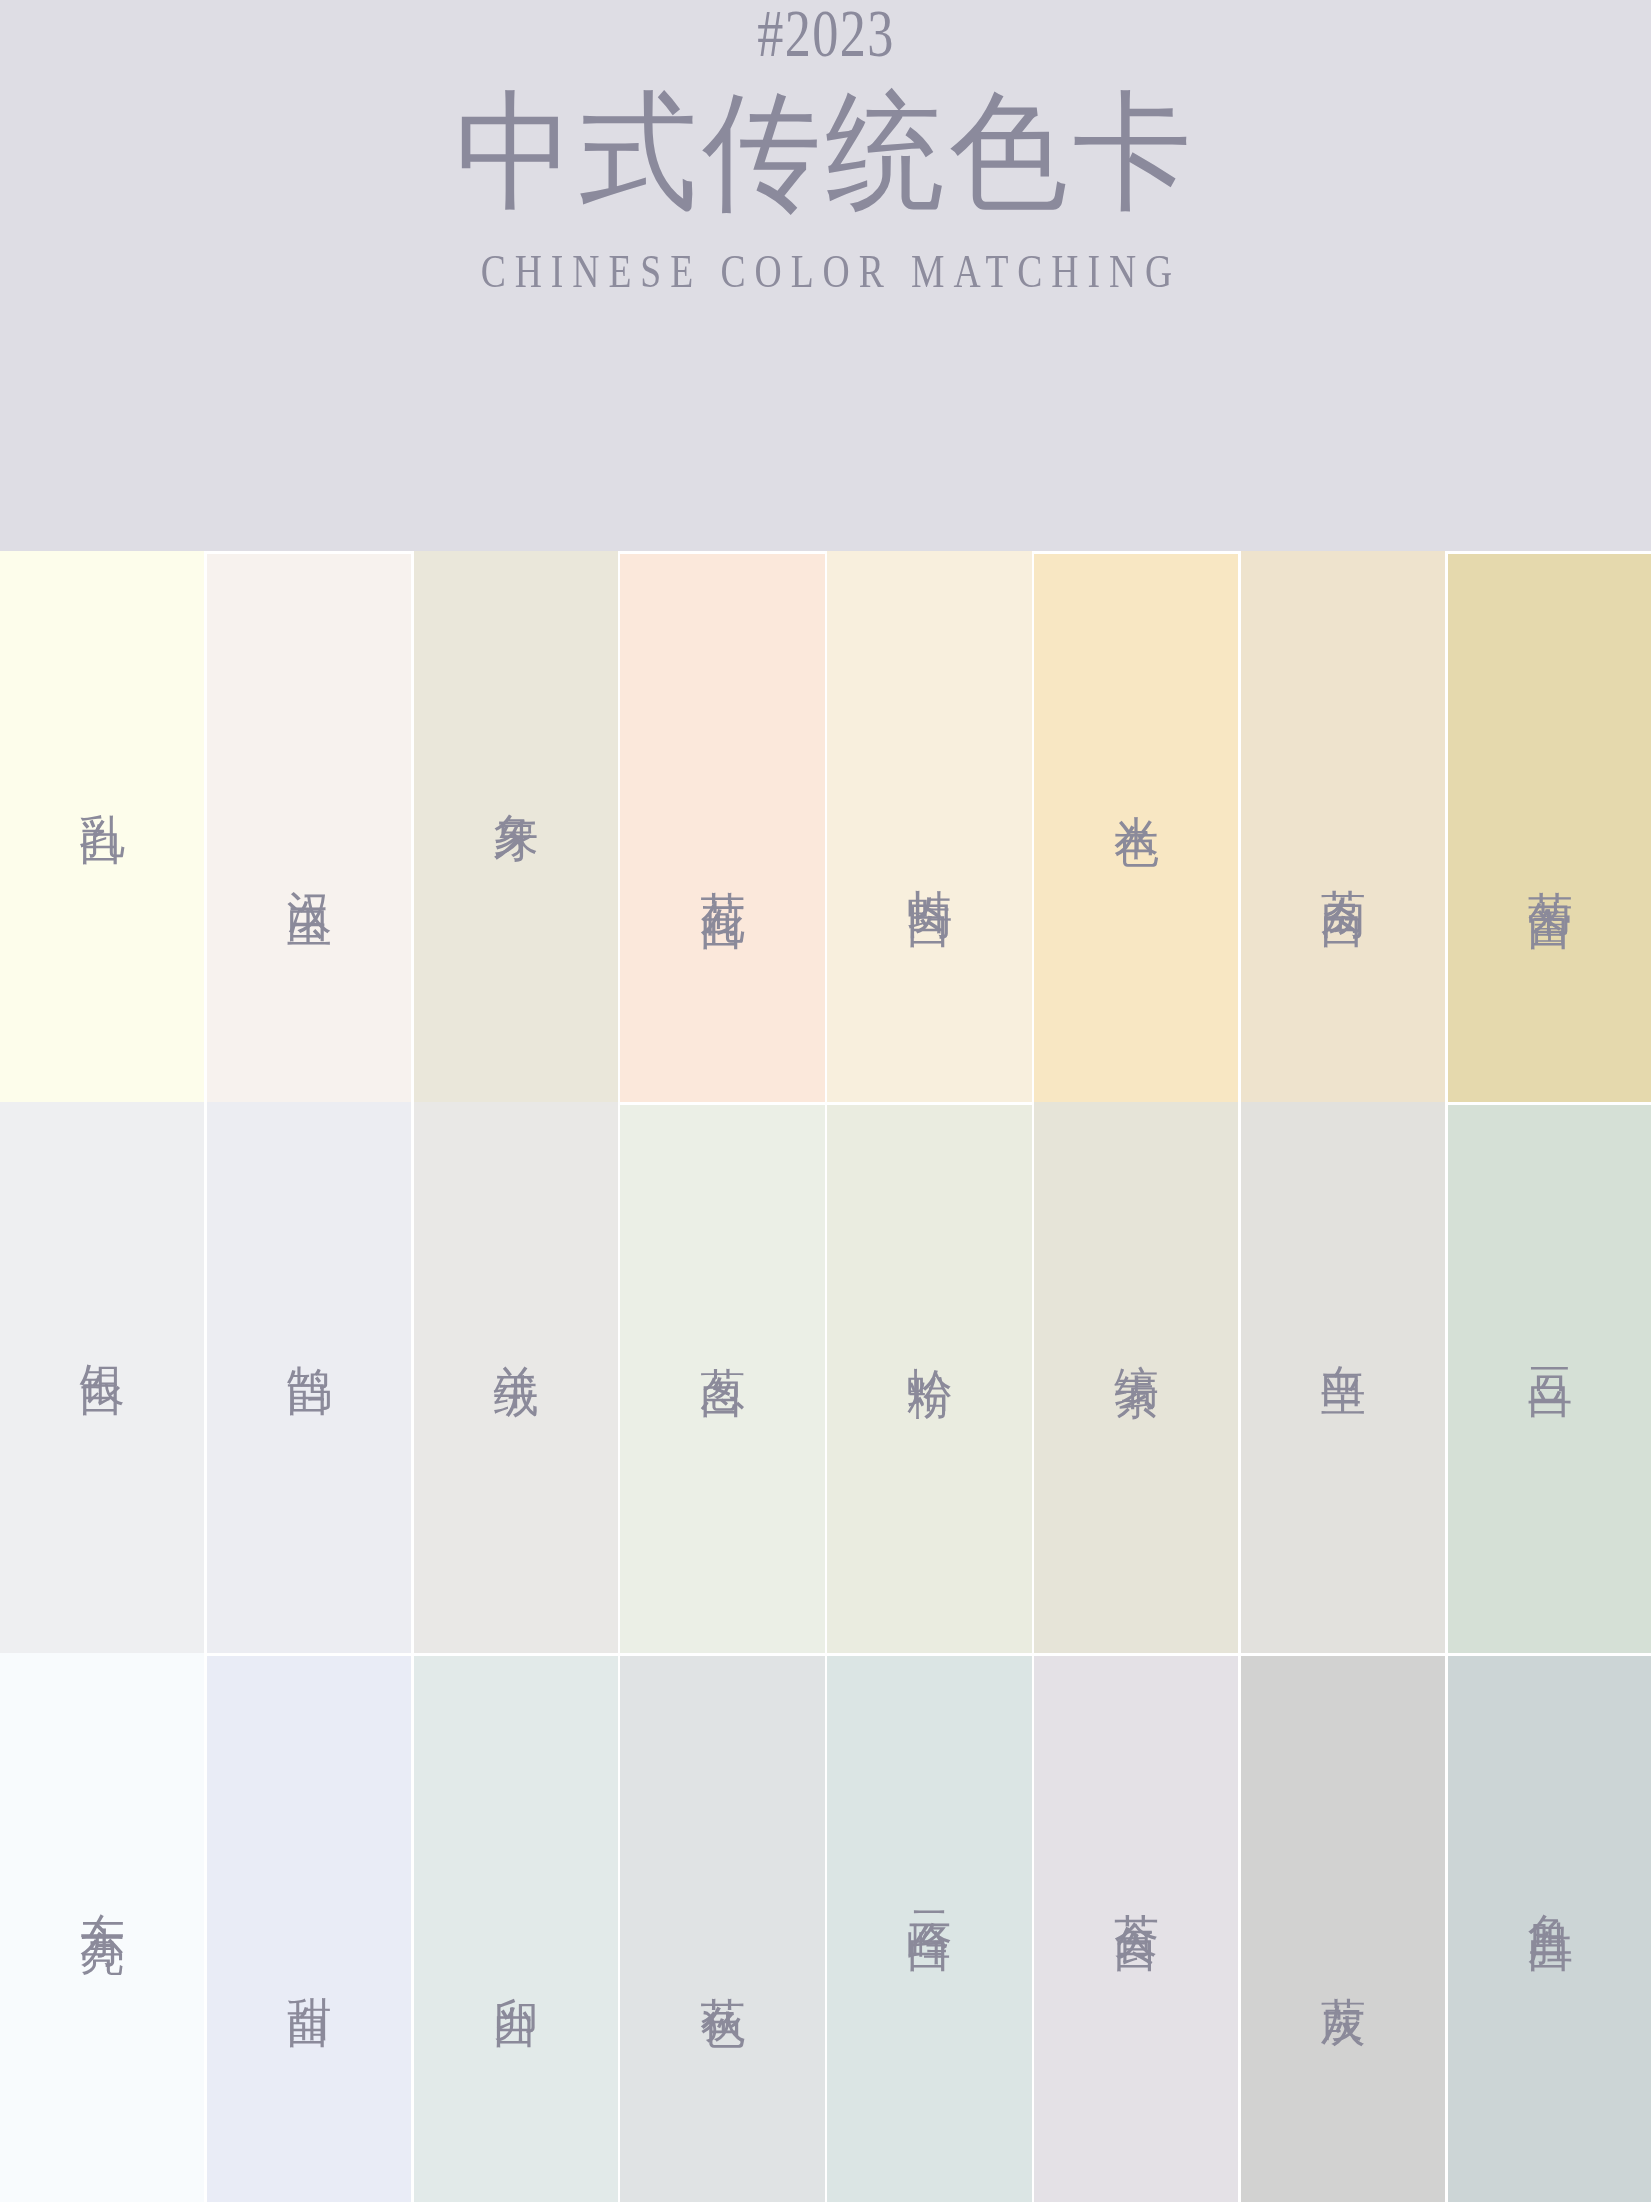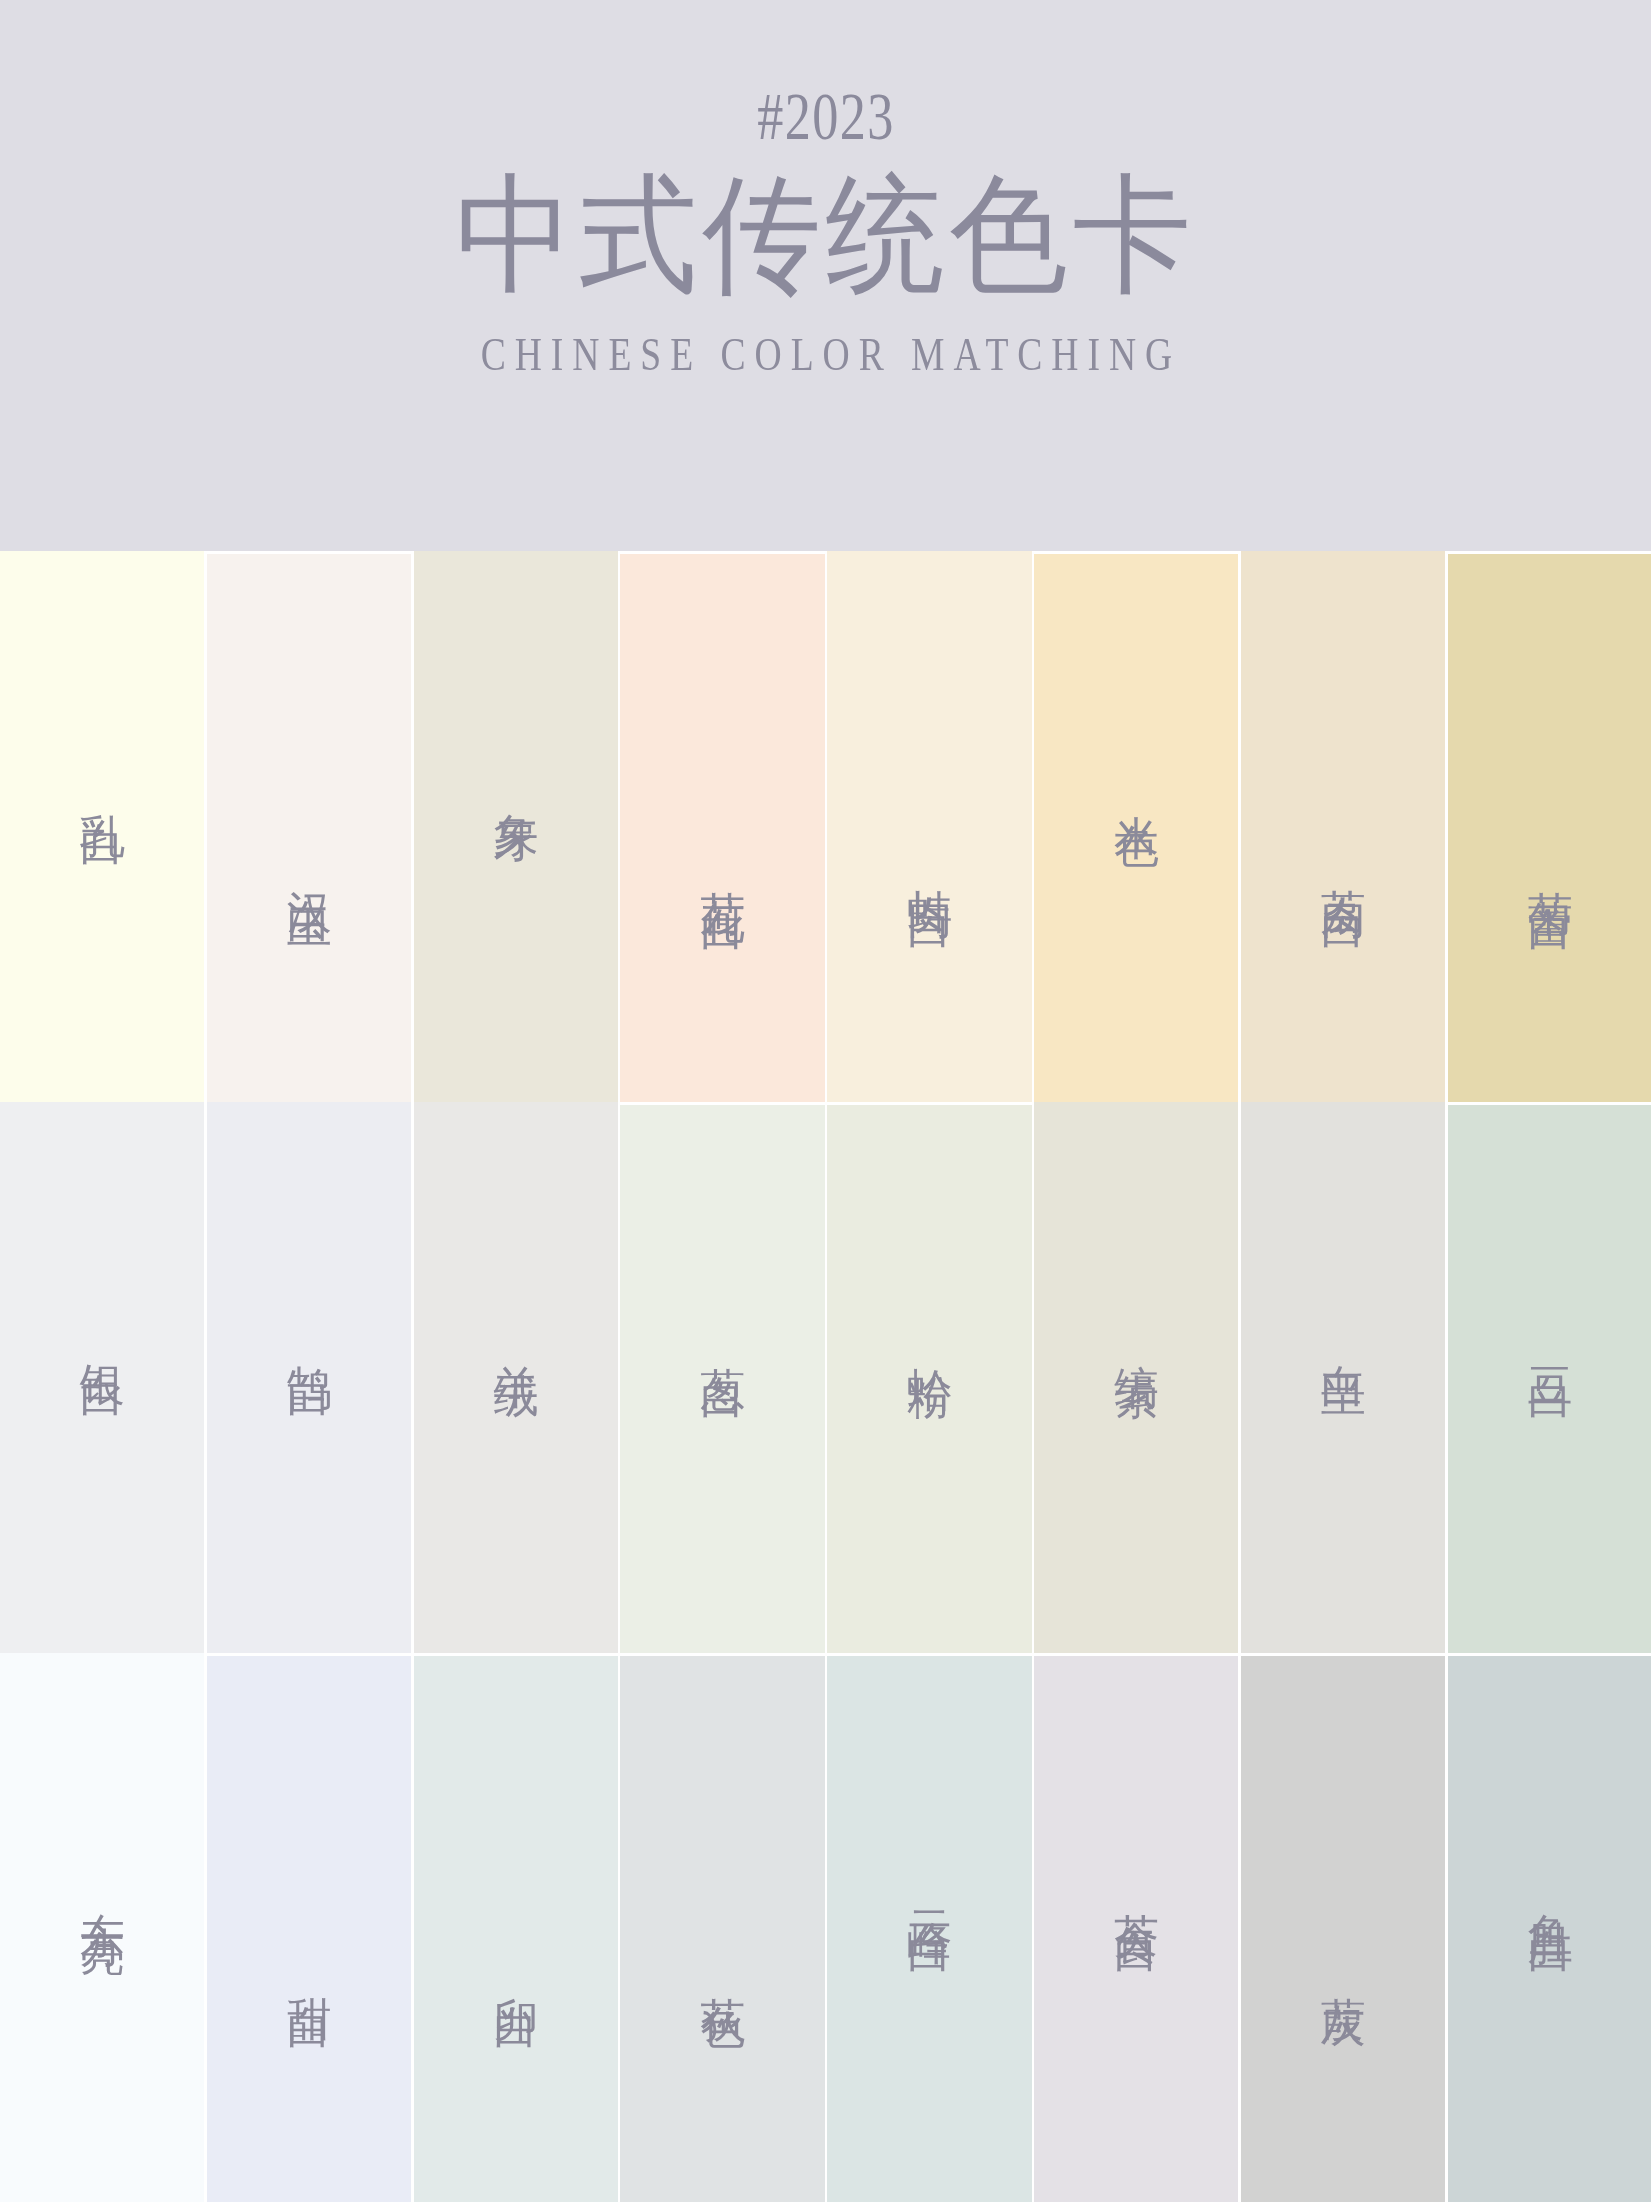--- a/index.html
+++ b/index.html
@@ -29,21 +29,20 @@
     position: relative;
     width: 100%;
     height: 551px;
     background: #dedde4;
     flex: 0 0 551px;
     display: flex;
     flex-direction: column;
     align-items: center;
     justify-content: flex-start;
     box-sizing: border-box;
-    padding-top: 83px;
   }
 
   .year {
     font-family: "Liberation Serif", "DejaVu Serif", serif;
     font-size: 67px;
     line-height: 1;
     letter-spacing: 1.7px;
     color: #8b8a9c;
     font-weight: 400;
     transform: scaleX(0.78);

